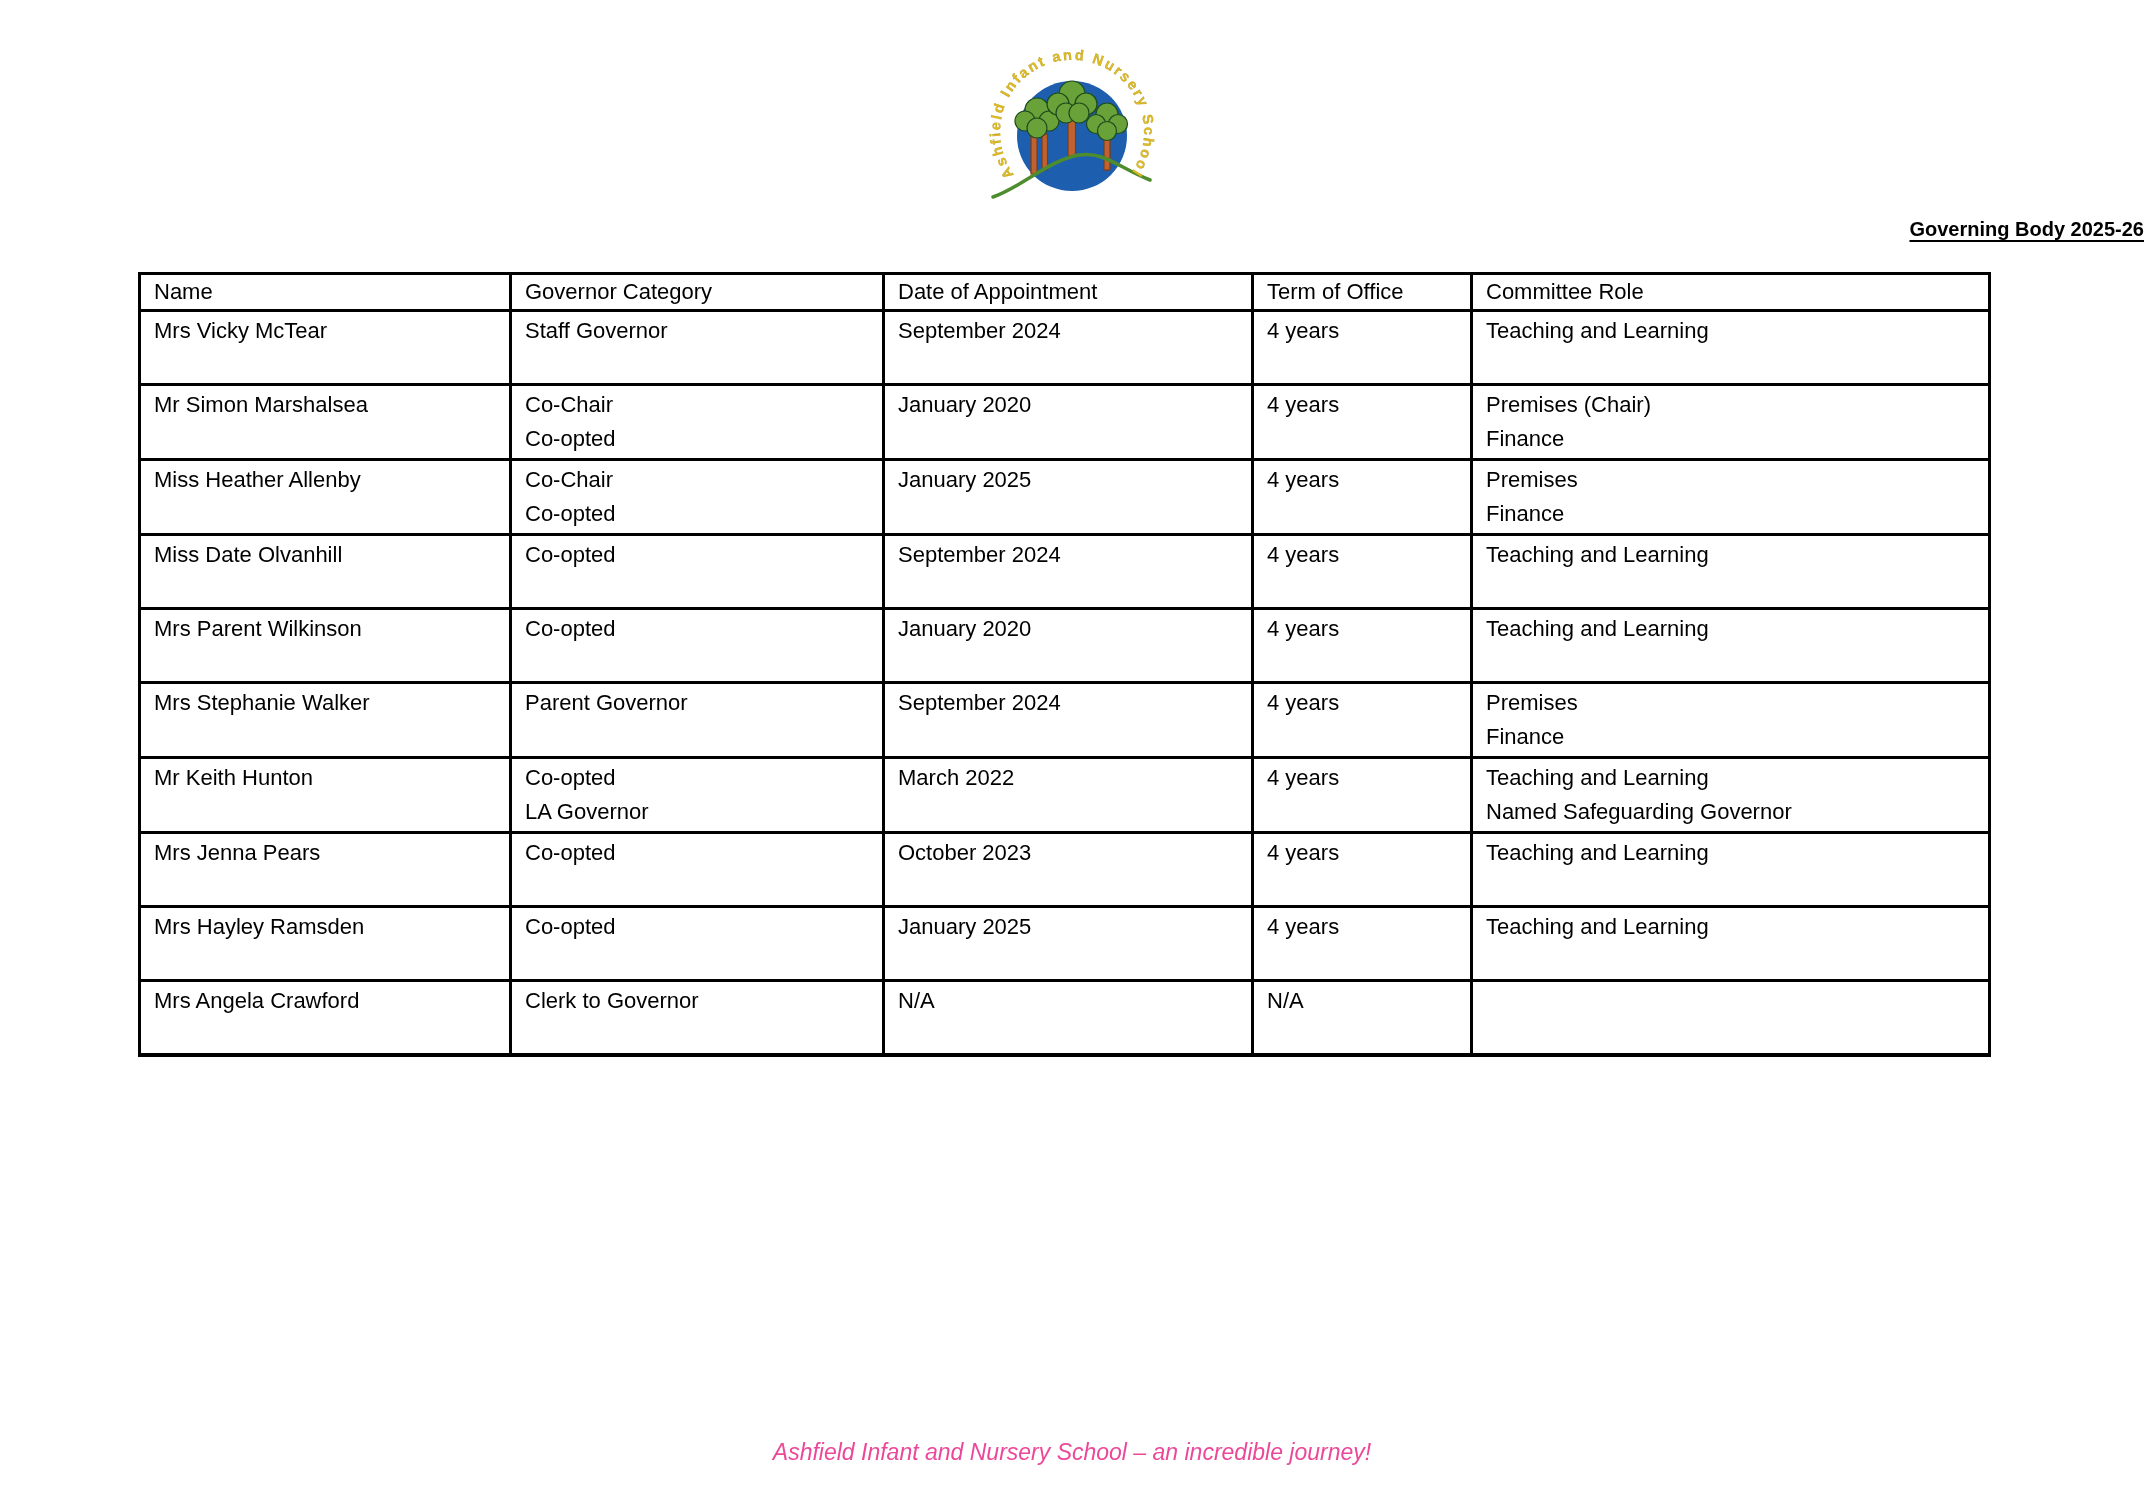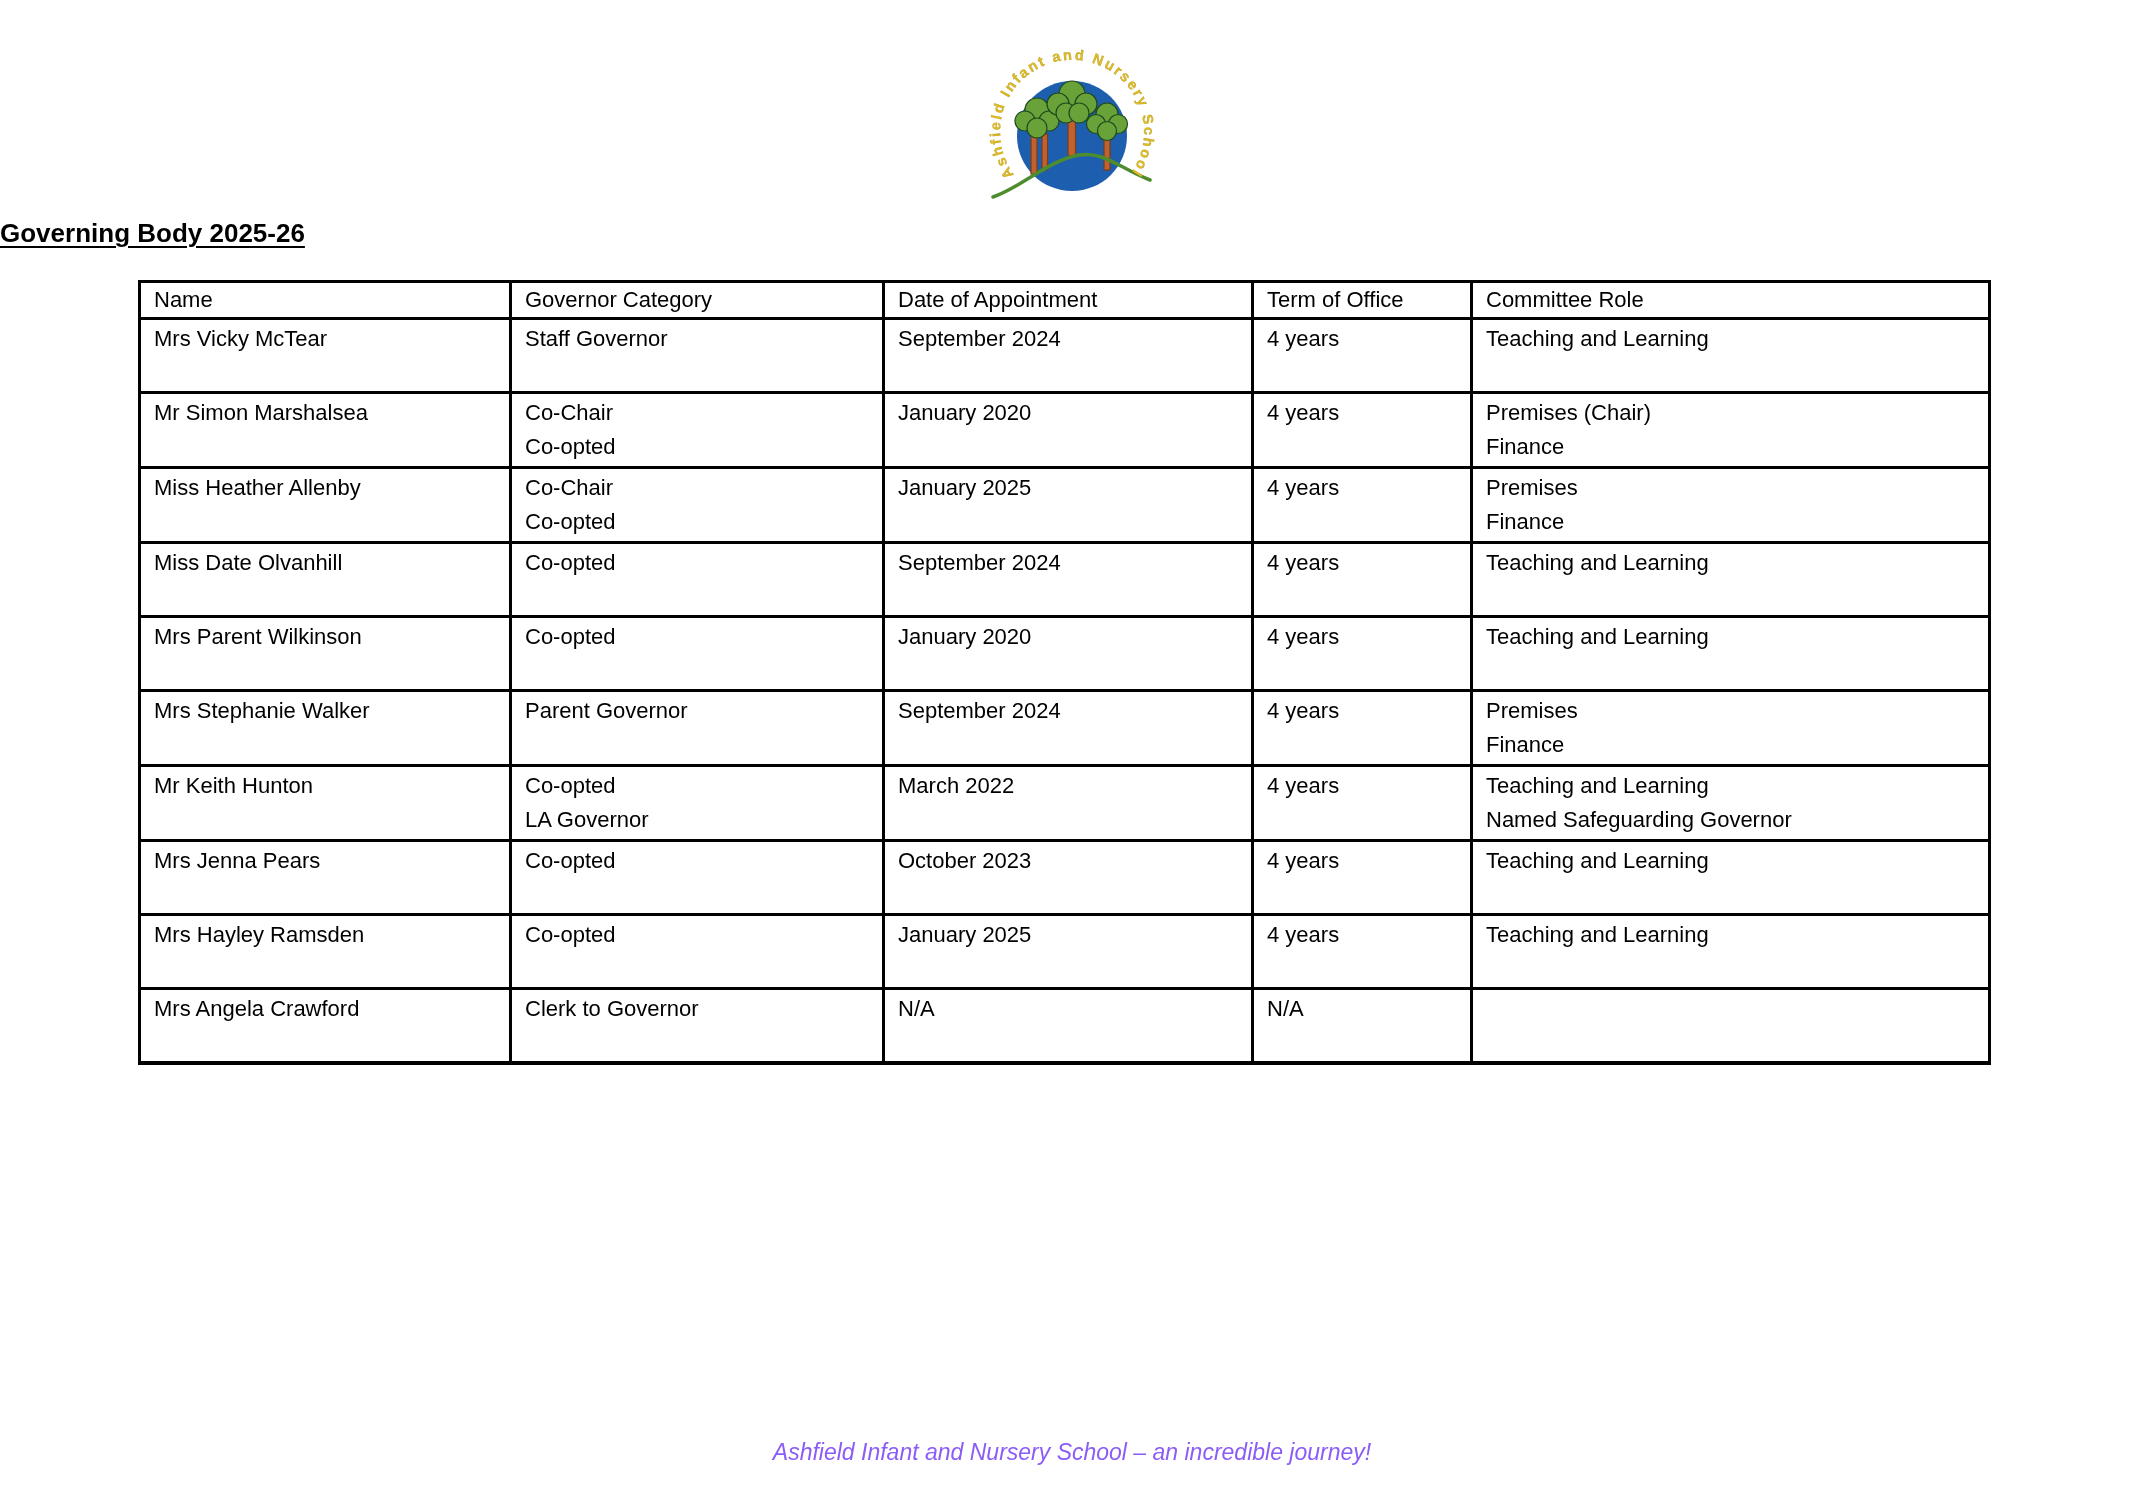--- a/index.html
+++ b/index.html
@@ -14,22 +14,22 @@
     overflow: hidden;
     font-family: "Liberation Sans", sans-serif;
     color: #000000;
   }
   .logo-wrap {
     width: 170px;
     margin: 44px auto 0 auto;
   }
   .page-title {
     margin: 10px 0 0 0;
-    text-align: left;
-    font-size: 26px;
+    text-align: right;
+    font-size: 20px;
     font-weight: bold;
     text-decoration: underline;
     text-decoration-thickness: 2px;
     text-underline-offset: 4px;
   }
   table.gov-table {
     border-collapse: collapse;
     table-layout: fixed;
     width: 1850px;
     margin: 31px 0 0 138px;
@@ -62,21 +62,21 @@
     white-space: nowrap;
   }
   .footer-tagline {
     position: absolute;
     left: 0;
     right: 0;
     bottom: 22px;
     text-align: center;
     font-style: italic;
     font-size: 23px;
-    color: #8b5cf6;
+    color: #ec4899;
   }
 </style>
 </head>
 <body>
 
 <div class="logo-wrap">
   <svg width="170" height="160" viewBox="0 0 170 160" xmlns="http://www.w3.org/2000/svg">
     <defs>
       <path id="arcPath" d="M 28.3 132.3 A 72 72 0 1 1 141.7 132.3" fill="none"></path>
     </defs>

